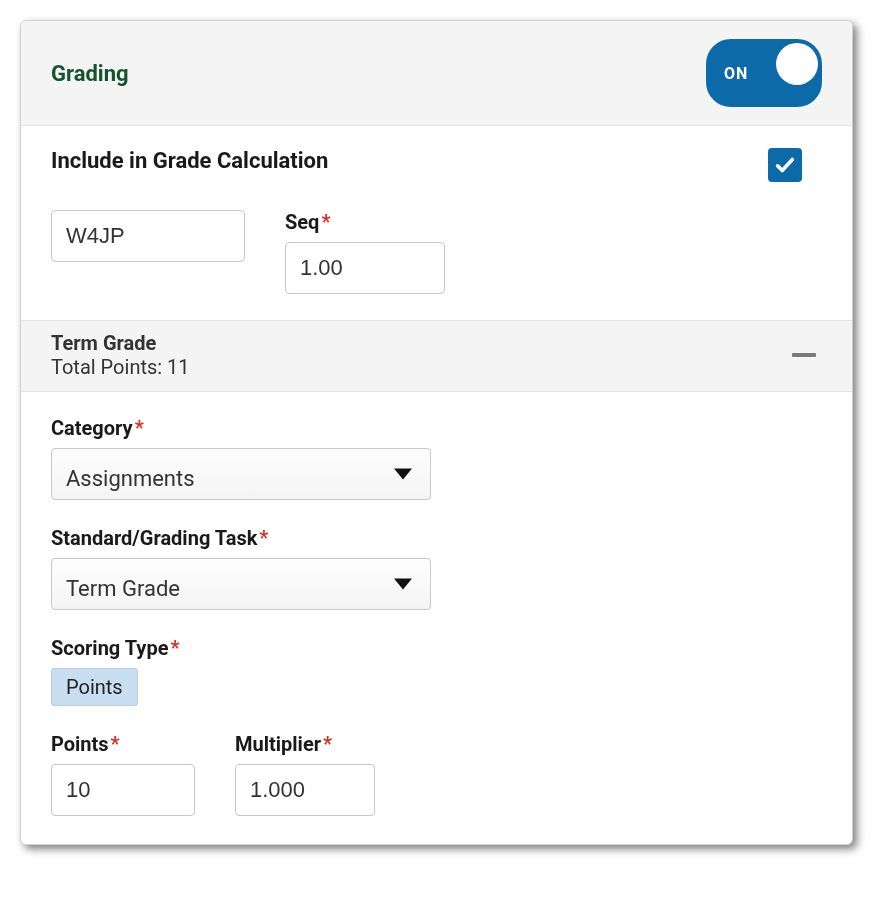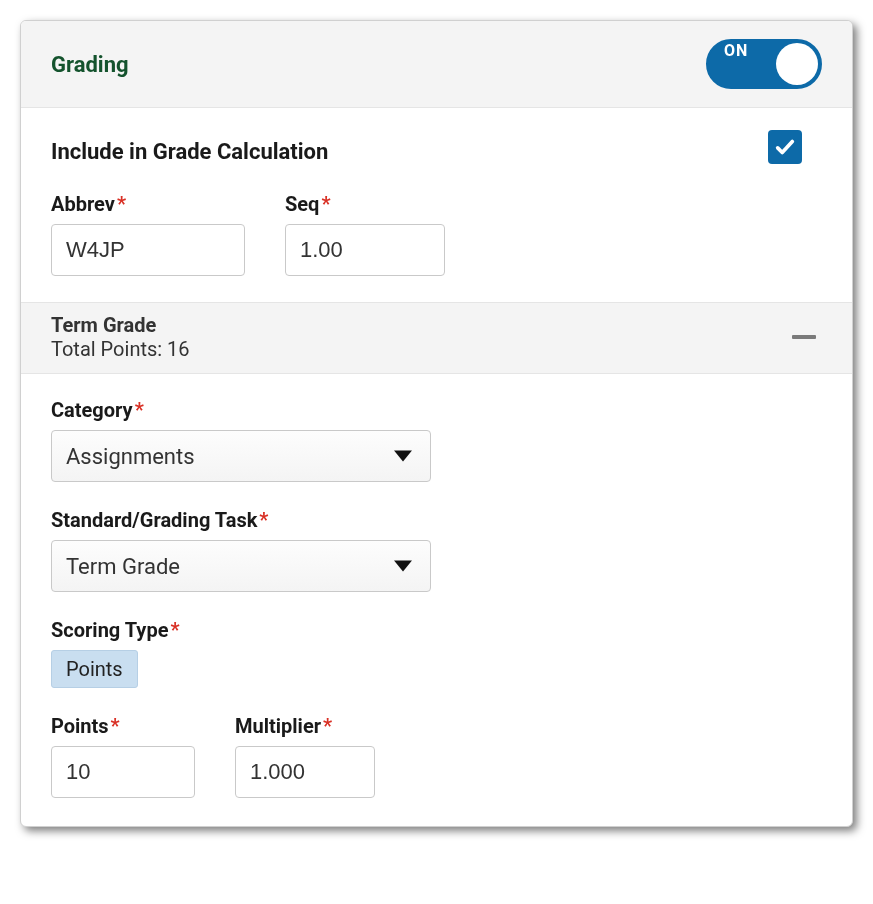--- a/index.html
+++ b/index.html
@@ -27,26 +27,27 @@
     border-bottom: 1px solid #e5e5e5;
   }
   .panel-title {
     font-weight: 700;
     font-size: 22px;
     color: #14532d;
   }
   .toggle {
     position: relative;
     width: 116px;
-    height: 50px;
+    height: 68px;
     border-radius: 25px;
     background: #0d6aa8;
     border: 2px solid #0d6aa8;
     cursor: pointer;
     display: flex;
+    align-items: center;
   }
   .toggle-label {
     color: #fff;
     font-weight: 700;
     font-size: 16px;
     letter-spacing: 1px;
     margin-left: 16px;
   }
   .toggle-knob {
     position: absolute;
@@ -55,21 +56,21 @@
     width: 42px;
     height: 42px;
     background: #fff;
     border-radius: 50%;
   }
   .section {
     padding: 22px 30px 26px 30px;
   }
   .include-row {
     display: flex;
-    align-items: flex-end;
+    align-items: flex-start;
     justify-content: space-between;
     margin-bottom: 28px;
   }
   .include-label {
     font-weight: 700;
     font-size: 22px;
     color: #1a1a1a;
   }
   .checkbox {
     width: 34px;
@@ -138,22 +139,22 @@
   }
   .block { margin-bottom: 26px; }
   .select {
     position: relative;
     width: 380px;
     height: 52px;
     border: 1px solid #c9c9c9;
     border-radius: 4px;
     background: linear-gradient(#fdfdfd,#f4f4f4);
     display: flex;
-    align-items: center;
-    padding: 0 14px;
+    align-items: flex-end;
+    padding: 8px 14px;
     cursor: pointer;
   }
   .select-text {
     font-size: 22px;
     color: #333;
   }
   .caret {
     position: absolute;
     right: 18px;
     top: 50%;
@@ -197,38 +198,35 @@
       <div class="include-label">Include in Grade Calculation</div>
       <div class="checkbox">
         <svg width="22" height="22" viewBox="0 0 24 24" fill="none" stroke-width="4" stroke-linecap="round" stroke-linejoin="round">
             <polyline points="4 13 9 18 20 6"></polyline>
           </svg>
       </div>
     </div>
 
     <div class="field-row">
       <div class="field-group">
-        <div class="field-label">
-          <span>Abbrev</span><span class="req">*</span>
-        </div>
         <input class="text-input w-abbrev" value="W4JP" style="">
       </div>
       <div class="field-group">
         <div class="field-label">
           <span>Seq</span><span class="req">*</span>
         </div>
         <input class="text-input w-seq" value="1.00" style="">
       </div>
     </div>
   </div>
 
   <div class="subheader">
     <div class="subheader-text">
       <div class="sh-title">Term Grade</div>
-      <div class="sh-sub">Total Points: 16</div>
+      <div class="sh-sub">Total Points: 11</div>
     </div>
     <div class="collapse-icon"></div>
   </div>
 
   <div class="section2">
 
     <div class="block">
       <div class="field-label">
         <span>Category</span><span class="req">*</span>
       </div>

